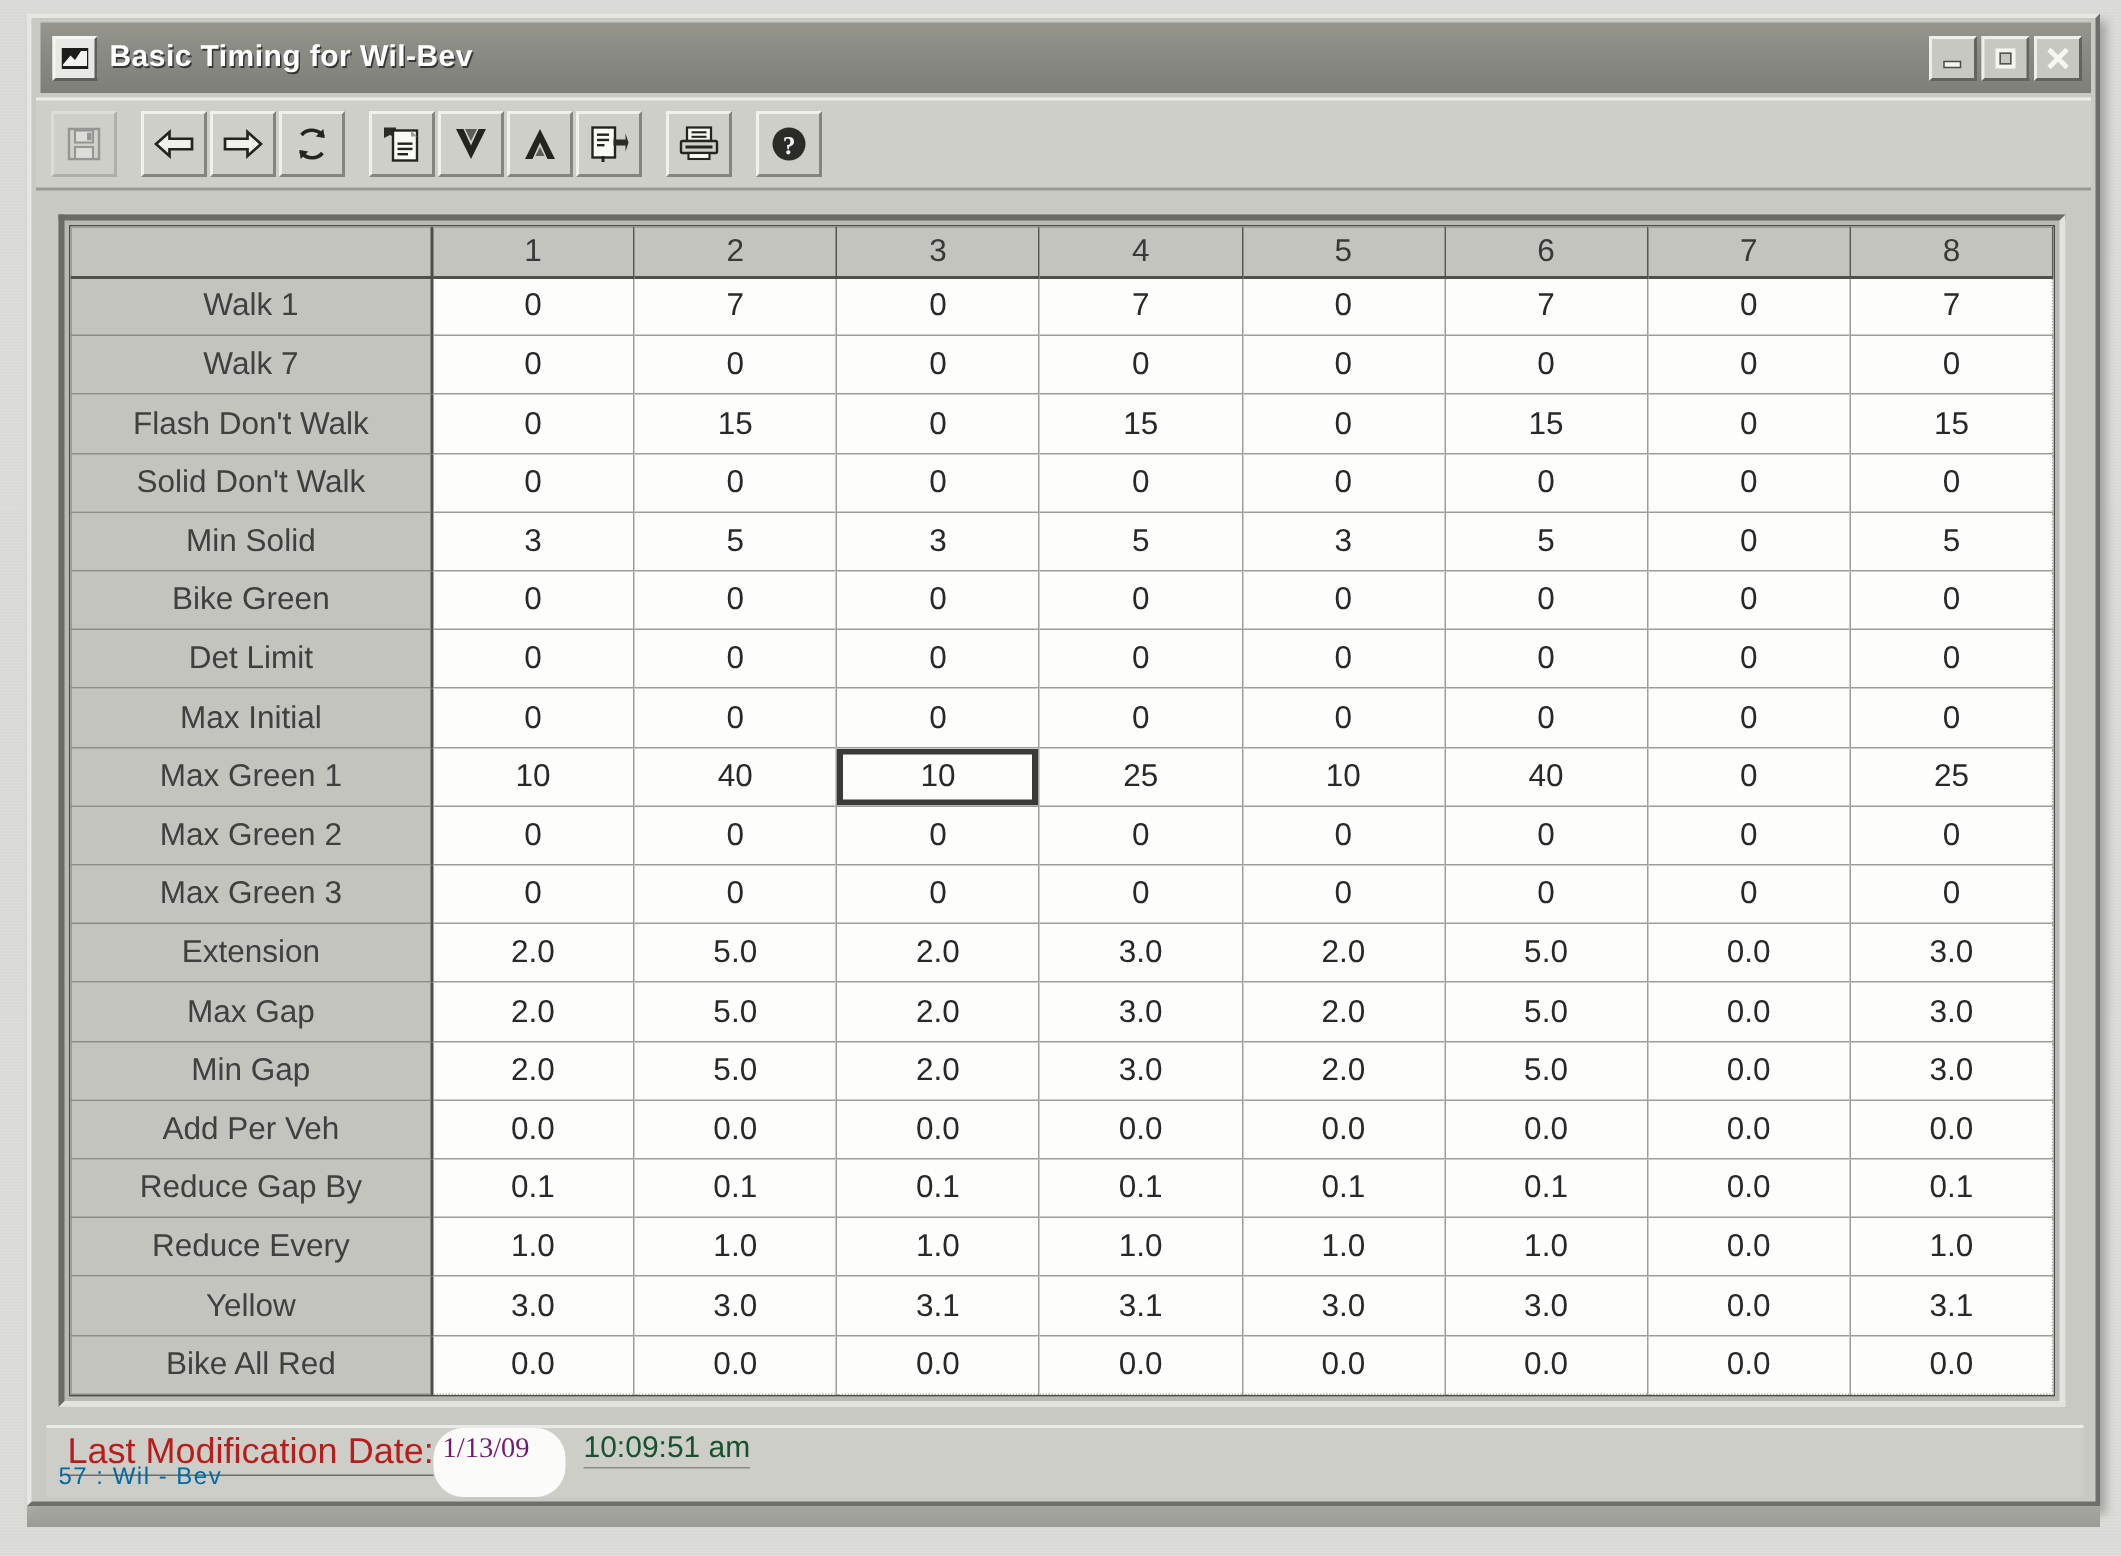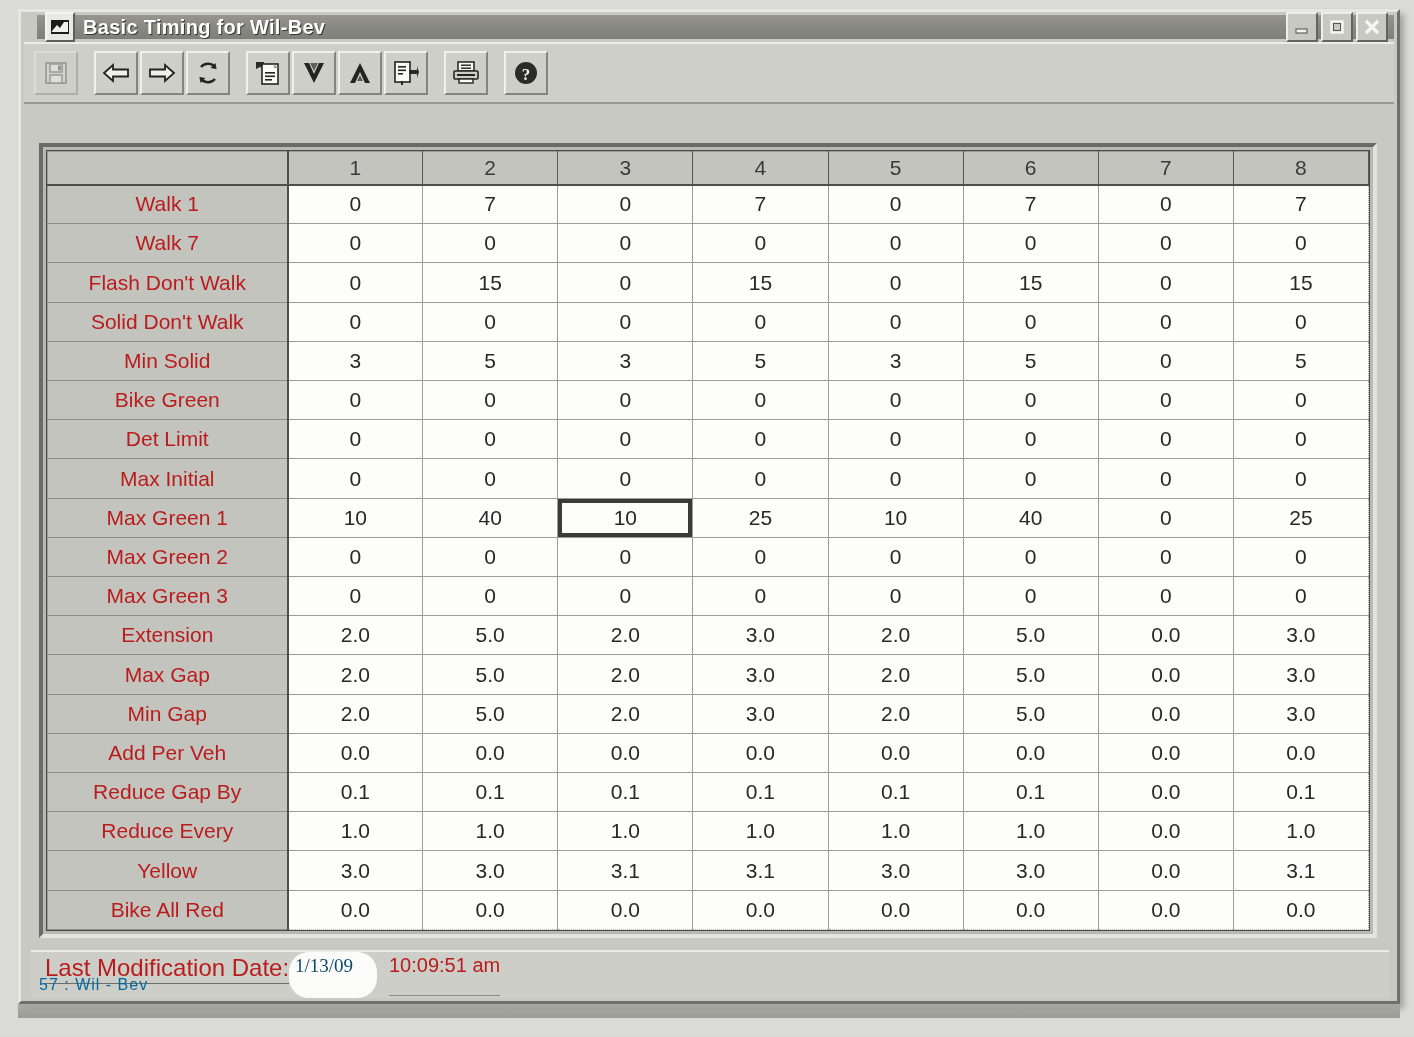--- a/index.html
+++ b/index.html
@@ -30,22 +30,22 @@
     border-left-color: #e6e6e2;
     border-right-color: #6e6e6a;
     border-bottom-color: #6e6e6a;
     box-sizing: border-box;
     box-shadow: 4px 5px 6px rgba(60,60,60,0.35);
   }
 
   
   #titlebar {
     position: relative;
-    height: 24px;
-    margin: 3px 3px 0 16px;
+    height: 47px;
+    margin: 3px 3px 0 6px;
     background: linear-gradient(180deg, #96968f 0%, #8b8b85 40%, #7f7f79 100%);
     display: flex;
     align-items: center;
     padding: 0 4px;
     box-sizing: border-box;
   }
   #title-icon {
     width: 26px; height: 26px;
     margin: 0 8px 0 4px;
     background: #e8e8e4;
@@ -152,21 +152,21 @@
     font-weight: normal;
     font-size: 21px;
     color: #39393a;
     height: 33px;
   }
   table.tg thead th.corner { background: #c4c4bf; border-right: 2px solid #4e4e4b; }
   table.tg td.rowlabel {
     background: #c4c4bf;
     text-align: center;
     font-size: 21px;
-    color: #b91c1c;
+    color: #404040;
     border-right: 2px solid #4e4e4b;
     border-bottom: 1px solid #8d8d88;
     border-top: 1px solid #e6e6e2;
   }
   table.tg td.val {
     background: #fdfdfb;
     border-right: 1px dotted #a7a7a2;
     border-bottom: 1px dotted #b2b2ad;
     color: #28282a;
   }
@@ -191,35 +191,35 @@
     white-space: nowrap;
     border-bottom: 1px solid #6c6c68;
     padding-bottom: 1px;
   }
   #status-date-box {
     position: absolute;
     left: 258px; top: 0px;
     width: 88px; height: 46px;
     background: #fbfbf9;
     font-size: 19px;
-    color: #0c4a6e;
+    color: #701a75;
     line-height: 22px;
     padding: 3px 0 0 6px;
     box-sizing: border-box;
     font-family: "Liberation Serif", serif;
     border-radius: 20px;
   }
   #status-time {
     position: absolute;
     left: 358px; top: 2px;
     font-size: 20px;
-    color: #b91c1c;
+    color: #14532d;
     white-space: nowrap;
     border-bottom: 1px solid #8a8a86;
-    padding-bottom: 18px;
+    padding-bottom: 1px;
   }
   #status-line2 {
     position: absolute;
     left: 8px; top: 24px;
     font-size: 16px;
     color: #0369a1;
     white-space: nowrap;
     letter-spacing: 1px;
   }
   

